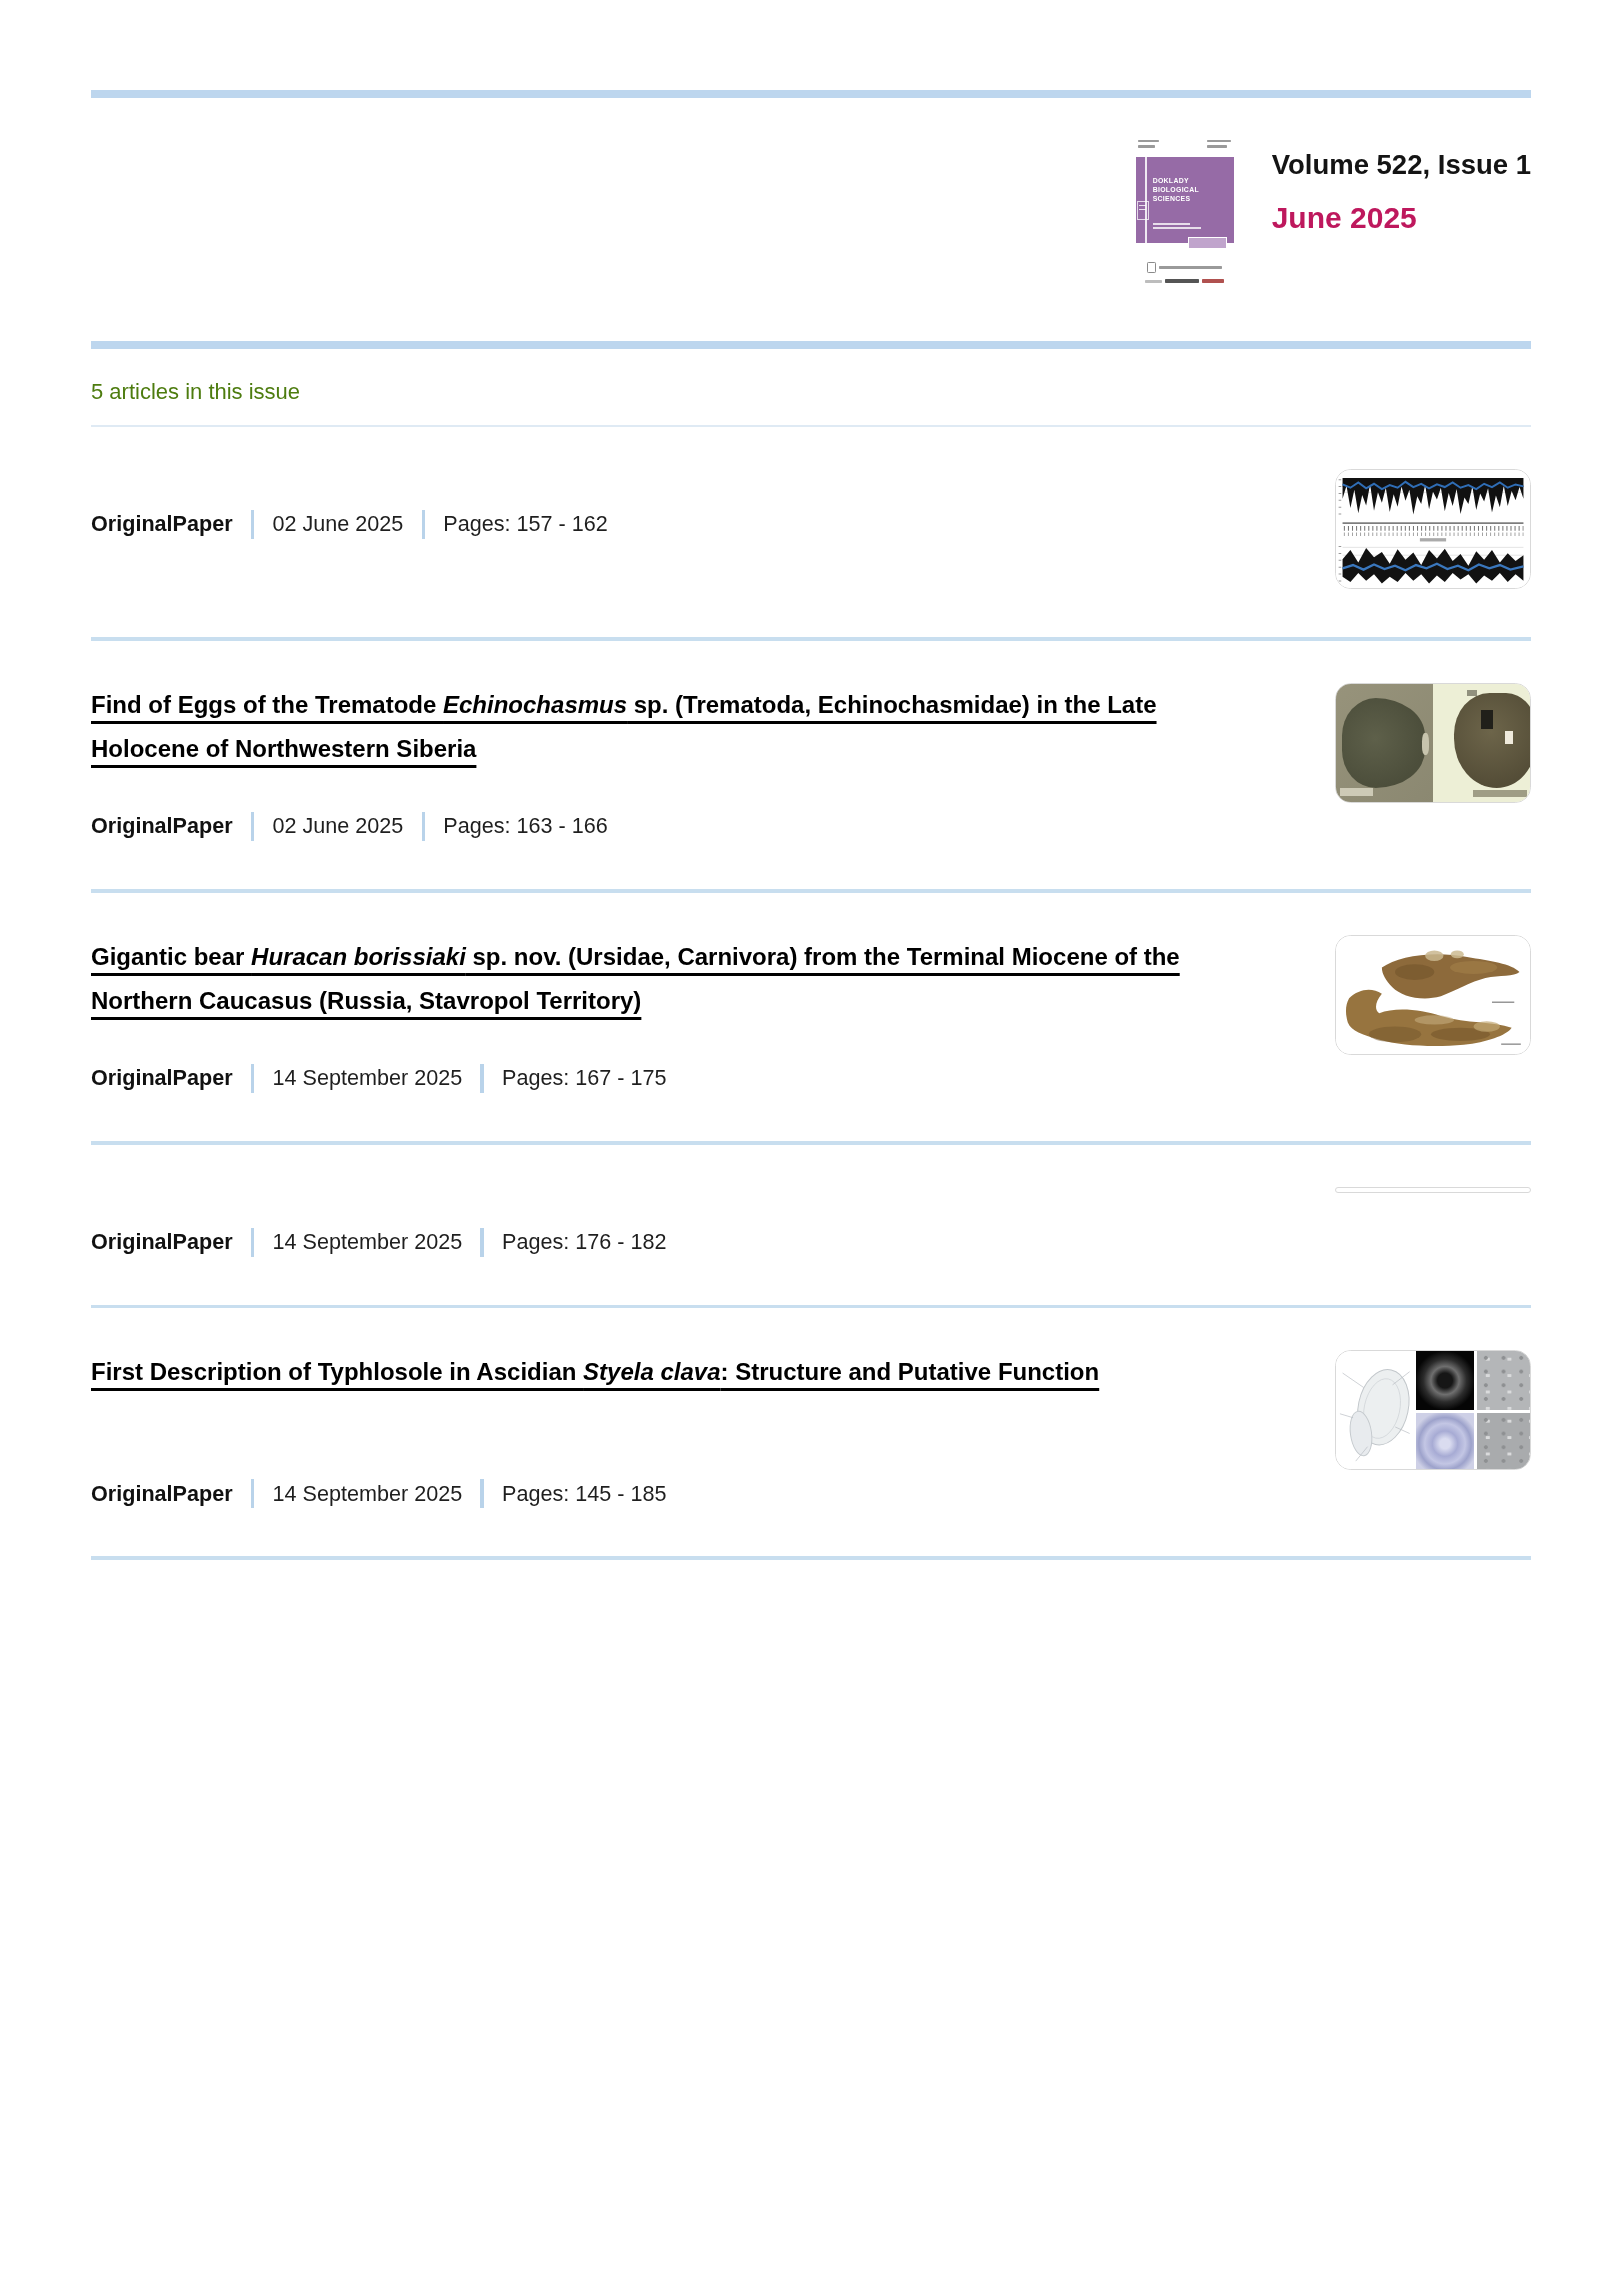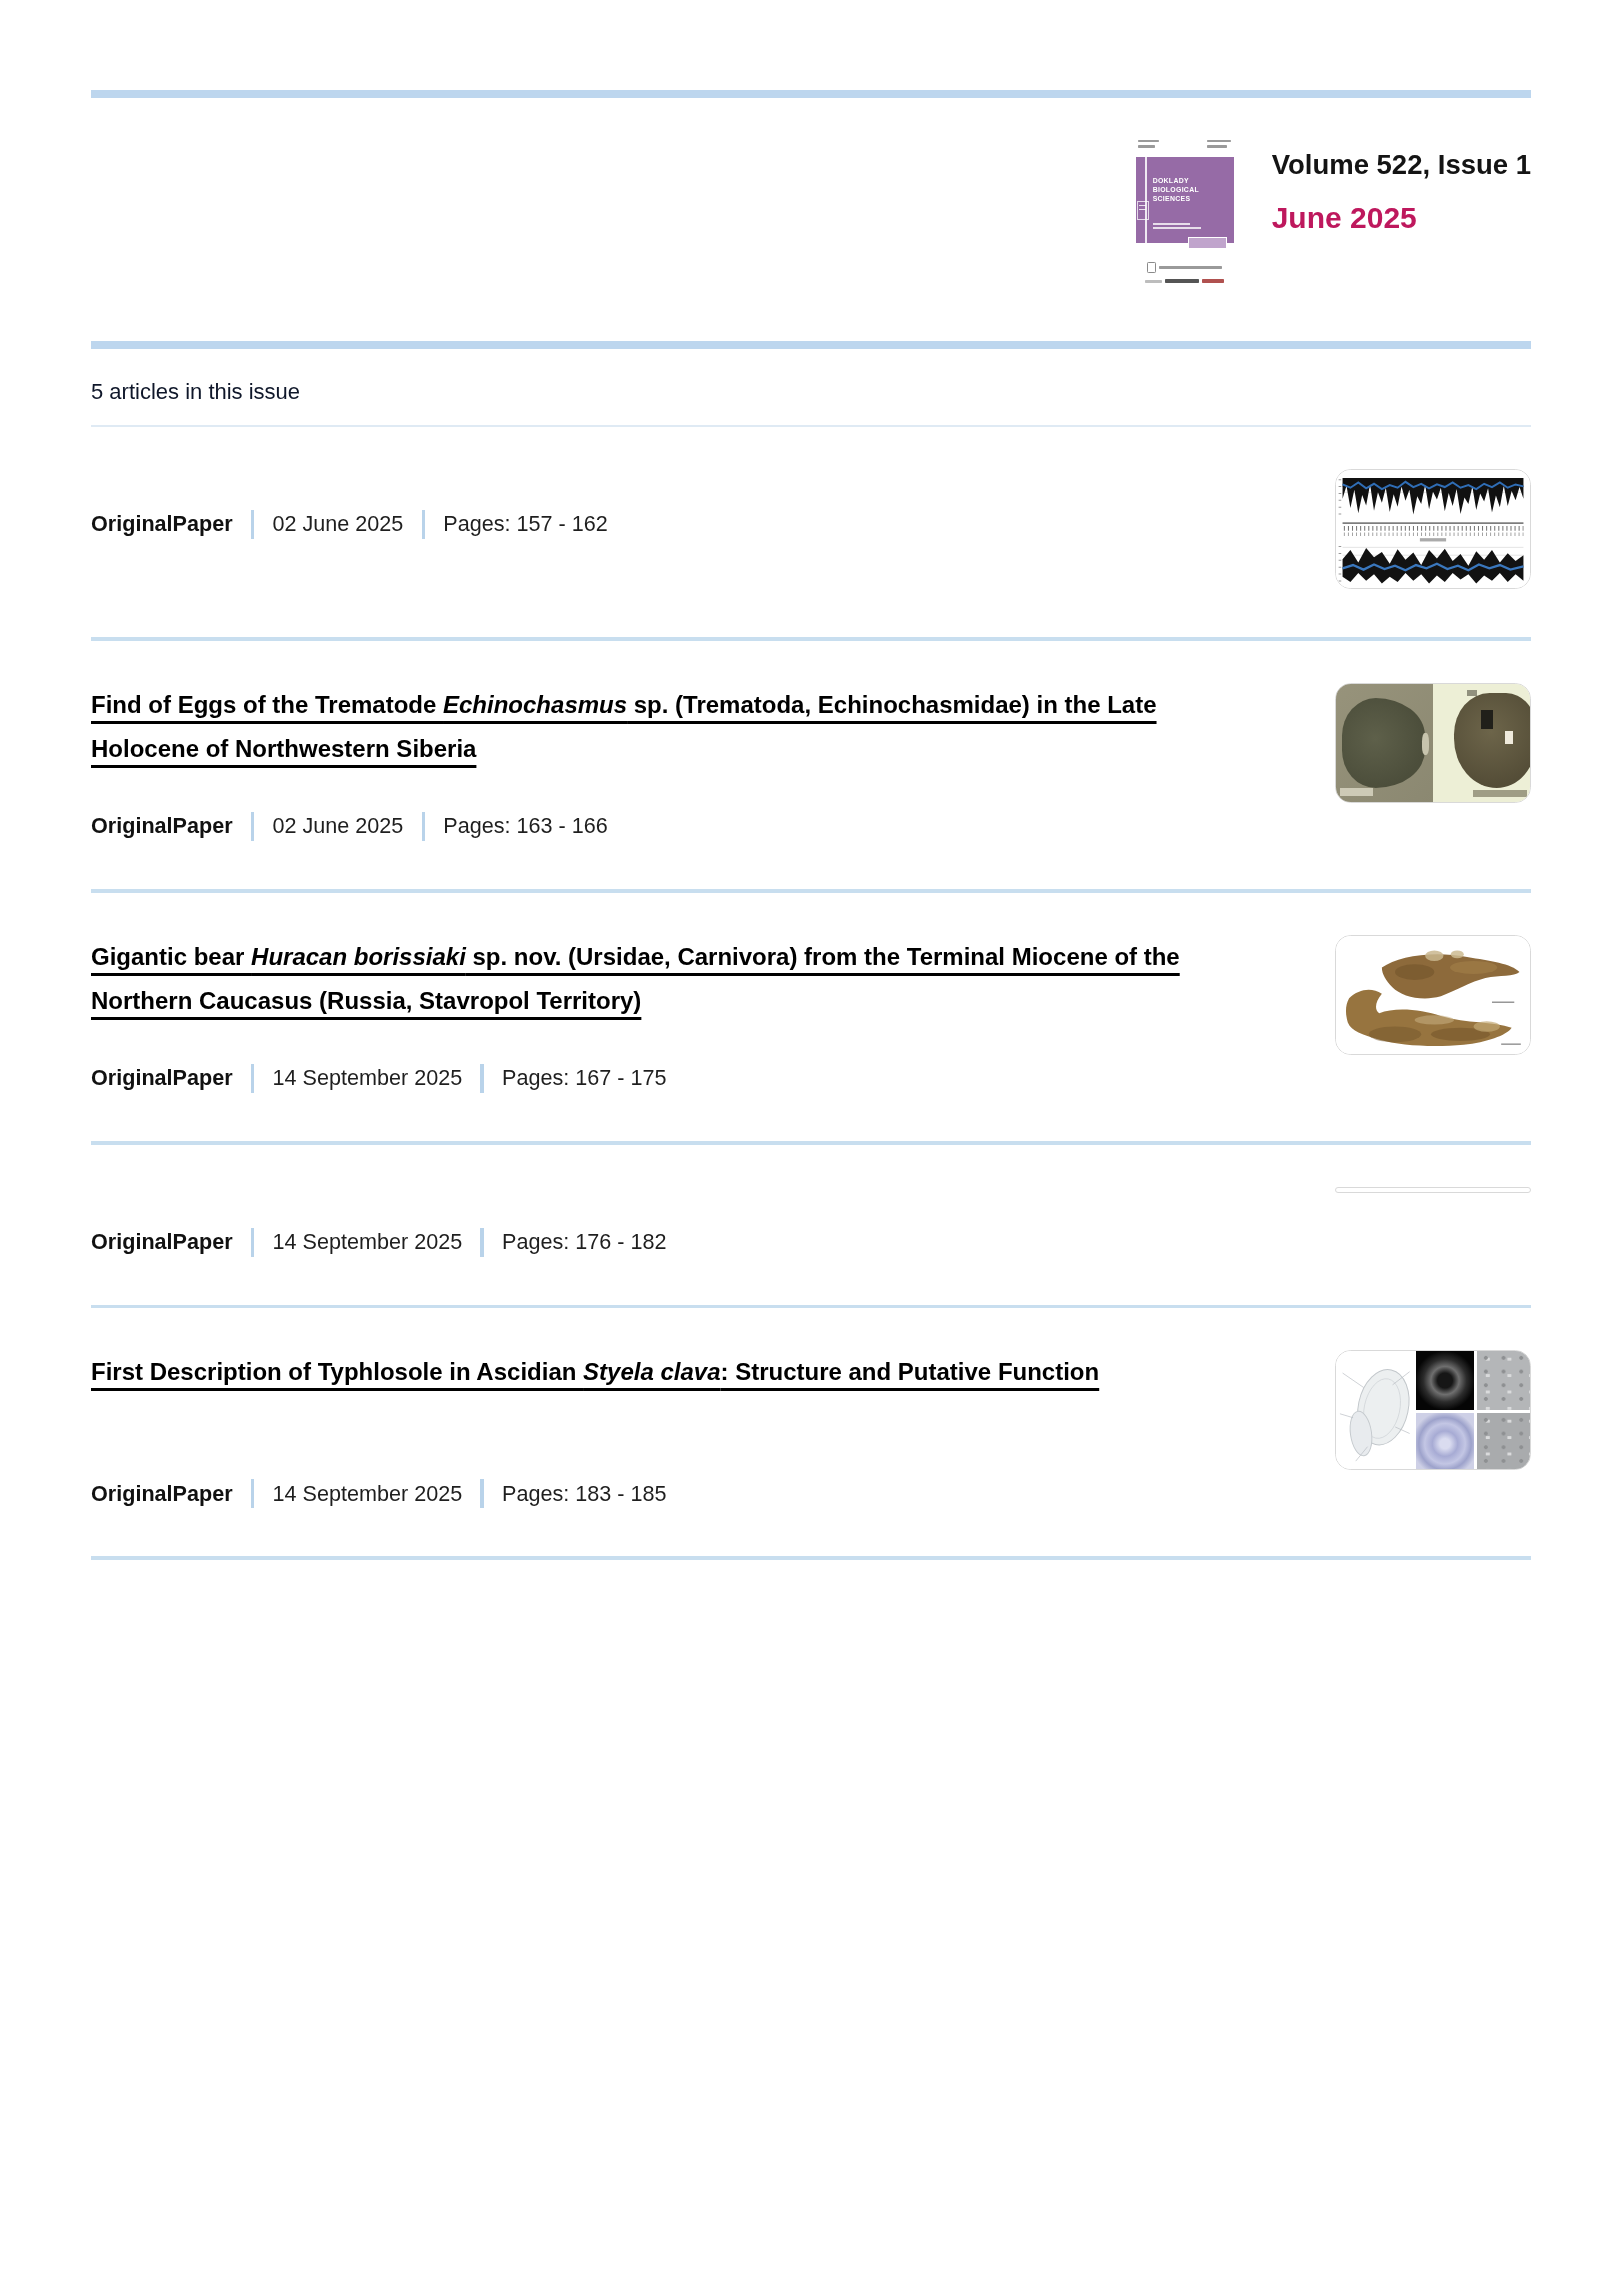--- a/index.html
+++ b/index.html
@@ -30,21 +30,21 @@
   .cover-editor{position:absolute;left:17px;bottom:14.4px;}
   .cover-editor i{display:block;height:2px;background:rgba(255,255,255,.78);margin-top:2.6px;}
   .cover-tab{position:absolute;right:6.5px;bottom:-5.9px;width:37px;height:10.5px;background:#c0a4cc;border:1.3px solid #fff;}
   .cover-logos{margin-top:18.3px;display:flex;flex-direction:column;align-items:center;gap:6.5px;}
   .logo-row{display:flex;align-items:center;gap:3.3px;}
   .logo-mark{width:7.2px;height:9.2px;border:0.7px solid #8a8a8a;border-radius:1.3px;}
   .titleblock{margin-top:9.2px;}
   .vol-title{font-size:27.5px;font-weight:bold;margin:0 0 19.6px 0;color:#141414;}
   .iss-date{font-size:30px;font-weight:bold;margin:0;color:#be185d;}
 
-  .issue-count{font-size:22px;color:#0f172a;margin-top:30px;}
+  .issue-count{font-size:22px;color:#4d7c0f;margin-top:30px;}
 
   
   .article{display:flex;justify-content:space-between;align-items:flex-start;gap:29px;padding-top:42px;}
   .article-text{width:1171px;}
   .article-title{font-size:24px;font-weight:bold;line-height:44px;color:#000;min-height:88px;
     text-decoration:underline;text-decoration-thickness:2.6px;text-underline-offset:7.9px;cursor:pointer;}
   .article-title i{font-style:italic;}
   .meta{display:flex;align-items:center;margin-top:41px;font-size:21.6px;color:#1f1f1f;height:29px;}
   .meta .type{font-weight:bold;color:#111;}
   .meta .sep{width:3.3px;height:29px;background:#b9d3ea;margin:0 18.3px;flex-shrink:0;}
@@ -256,21 +256,21 @@
   <div class="article-divider"></div>
 
   <div class="article">
     <div class="article-text">
       <div class="article-title"><span>First Description of Typhlosole in Ascidian </span><i>Styela clava</i><span>: Structure and Putative Function</span></div>
       <div class="meta">
         <span class="type">OriginalPaper</span>
         <span class="sep"></span>
         <span>14 September 2025</span>
         <span class="sep"></span>
-        <span>Pages: 183 - 185</span>
+        <span>Pages: 145 - 185</span>
       </div>
     </div>
     <div class="thumb thumb-ascidian" aria-label="ascidian-anatomy-micrographs-thumbnail">
       <div class="asc-draw">
         <svg viewBox="0 0 118 176" width="100%" height="100%">
           <ellipse cx="72" cy="82" rx="38" ry="58" fill="#eceff0" stroke="#c2c7cb" stroke-width="1.5" transform="rotate(12 72 82)"></ellipse>
           <ellipse cx="70" cy="84" rx="27" ry="46" fill="none" stroke="#ccd1d5" stroke-width="1" transform="rotate(12 70 84)"></ellipse>
           <ellipse cx="38" cy="122" rx="16" ry="34" fill="#e8ebee" stroke="#c5cace" stroke-width="1.5" transform="rotate(-8 38 122)"></ellipse>
           <line x1="10" y1="30" x2="42" y2="52" stroke="#b5bac0" stroke-width="1"></line>
           <line x1="112" y1="28" x2="86" y2="48" stroke="#b5bac0" stroke-width="1"></line>

